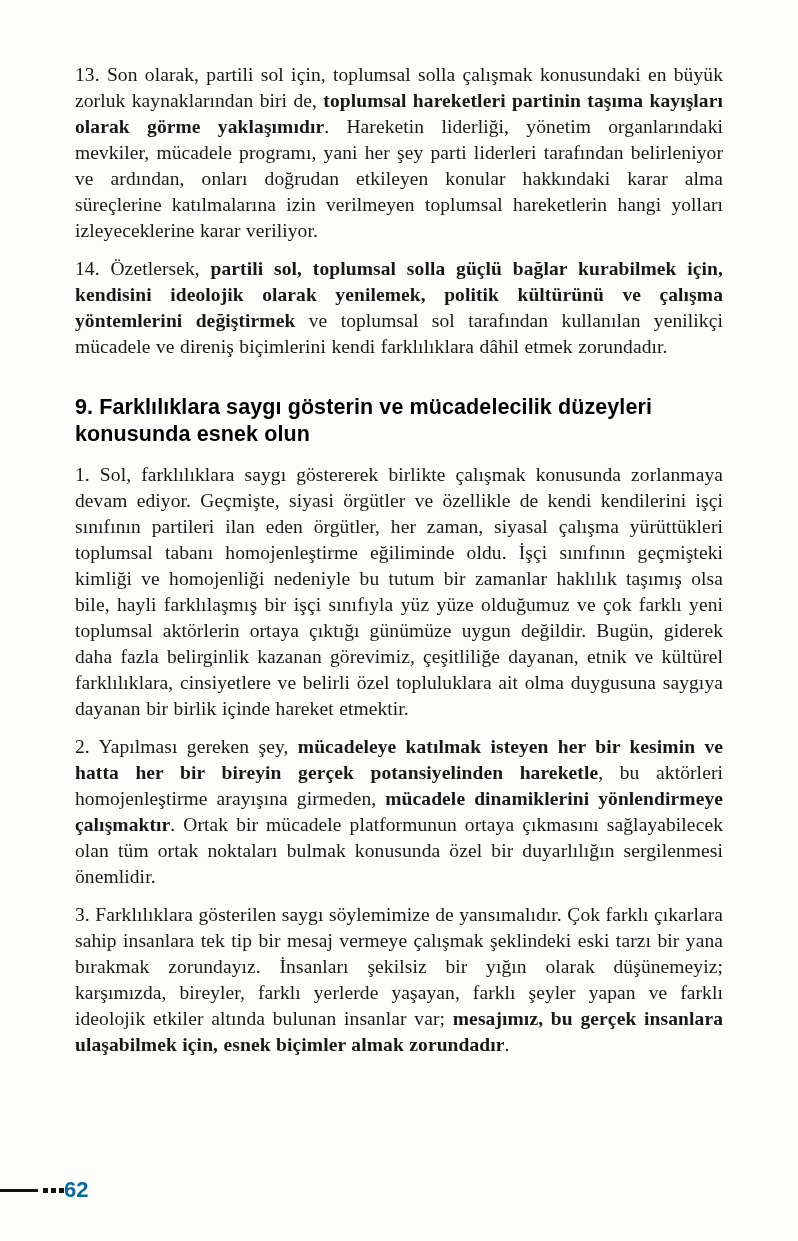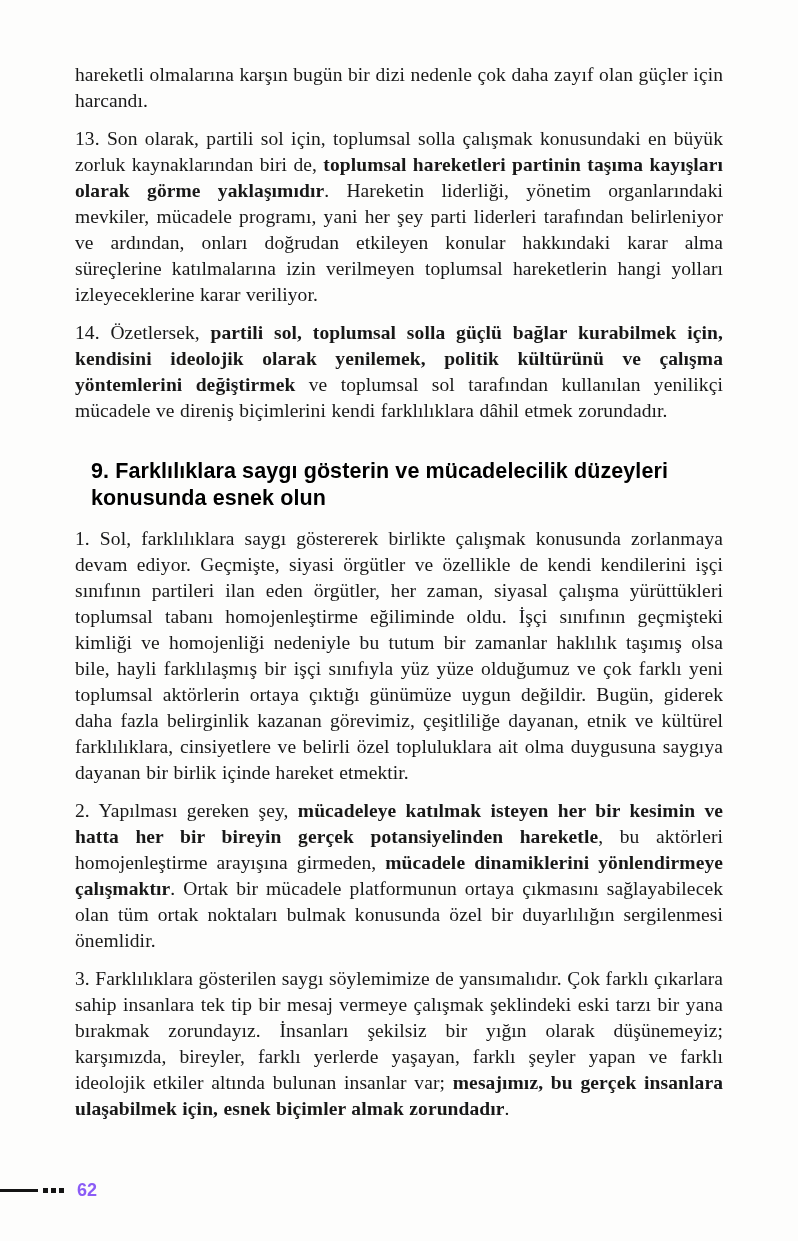--- a/index.html
+++ b/index.html
@@ -29,21 +29,21 @@
     letter-spacing: 0.1px;
     word-spacing: 0.5px;
   }
   .para .bold { font-weight: 700; }
   .section-heading {
     font-family: "Liberation Sans", "DejaVu Sans", sans-serif;
     font-size: 21.5px;
     line-height: 27px;
     font-weight: 700;
     color: #000;
-    margin: 34px 0 14px 16px;
+    margin: 34px 0 14px 0;
     text-align: left;
     letter-spacing: 0.1px;
   }
   .footer {
     position: absolute;
     left: 0;
     top: 1180px;
     display: flex;
     align-items: center;
     height: 20px;
@@ -61,30 +61,28 @@
     align-items: center;
   }
   .footer-square {
     width: 5px;
     height: 5px;
     background: #141414;
   }
   .page-number {
     font-family: "Liberation Sans", "DejaVu Sans", sans-serif;
     font-weight: 700;
-    font-size: 18px;
-    color: #8b5cf6;
-    margin-left: 13px;
+    font-size: 22px;
+    color: #0369a1;
   }
 </style>
 </head>
 <body>
 
 <div class="text-block">
-  <p class="para" lang="tr"><span>hareketli olmalarına karşın bugün bir dizi nedenle çok daha zayıf olan güçler için harcandı.</span></p>
   <p class="para" lang="tr"><span>13. Son olarak, partili sol için, toplumsal solla çalışmak konusundaki en büyük zorluk kaynaklarından biri de, </span><span class="bold">toplumsal hareketleri partinin taşıma kayışları olarak görme yaklaşımıdır</span><span>. Hareketin liderliği, yönetim organlarındaki mevkiler, mücadele programı, yani her şey parti liderleri tarafından belirleniyor ve ardından, onları doğrudan etkileyen konular hakkındaki karar alma süreçlerine katılmalarına izin verilmeyen toplumsal hareketlerin hangi yolları izleyeceklerine karar veriliyor.</span></p>
   <p class="para" lang="tr"><span>14. Özetlersek, </span><span class="bold">partili sol, toplumsal solla güçlü bağlar kurabilmek için, kendisini ideolojik olarak yenilemek, politik kültürünü ve çalışma yöntemlerini değiştirmek</span><span> ve toplumsal sol tarafından kullanılan yenilikçi mücadele ve direniş biçimlerini kendi farklılıklara dâhil etmek zorundadır.</span></p>
 
   <h2 class="section-heading">9. Farklılıklara saygı gösterin ve mücadelecilik düzeyleri konusunda esnek olun</h2>
 
   <p class="para" lang="tr"><span>1. Sol, farklılıklara saygı göstererek birlikte çalışmak konusunda zorlanmaya devam ediyor. Geçmişte, siyasi örgütler ve özellikle de kendi kendilerini işçi sınıfının partileri ilan eden örgütler, her zaman, siyasal çalışma yürüttükleri toplumsal tabanı homojenleştirme eğiliminde oldu. İşçi sınıfının geçmişteki kimliği ve homojenliği nedeniyle bu tutum bir zamanlar haklılık taşımış olsa bile, hayli farklılaşmış bir işçi sınıfıyla yüz yüze olduğumuz ve çok farklı yeni toplumsal aktörlerin ortaya çıktığı günümüze uygun değildir. Bugün, giderek daha fazla belirginlik kazanan görevimiz, çeşitliliğe dayanan, etnik ve kültürel farklılıklara, cinsiyetlere ve belirli özel topluluklara ait olma duygusuna saygıya dayanan bir birlik içinde hareket etmektir.</span></p>
   <p class="para" lang="tr"><span>2. Yapılması gereken şey, </span><span class="bold">mücadeleye katılmak isteyen her bir kesimin ve hatta her bir bireyin gerçek potansiyelinden hareketle</span><span>, bu aktörleri homojenleştirme arayışına girmeden, </span><span class="bold">mücadele dinamiklerini yönlendirmeye çalışmaktır</span><span>. Ortak bir mücadele platformunun ortaya çıkmasını sağlayabilecek olan tüm ortak noktaları bulmak konusunda özel bir duyarlılığın sergilenmesi önemlidir.</span></p>
   <p class="para" lang="tr"><span>3. Farklılıklara gösterilen saygı söylemimize de yansımalıdır. Çok farklı çıkarlara sahip insanlara tek tip bir mesaj vermeye çalışmak şeklindeki eski tarzı bir yana bırakmak zorundayız. İnsanları şekilsiz bir yığın olarak düşünemeyiz; karşımızda, bireyler, farklı yerlerde yaşayan, farklı şeyler yapan ve farklı ideolojik etkiler altında bulunan insanlar var; </span><span class="bold">mesajımız, bu gerçek insanlara ulaşabilmek için, esnek biçimler almak zorundadır</span><span>.</span></p>
 </div>
 

